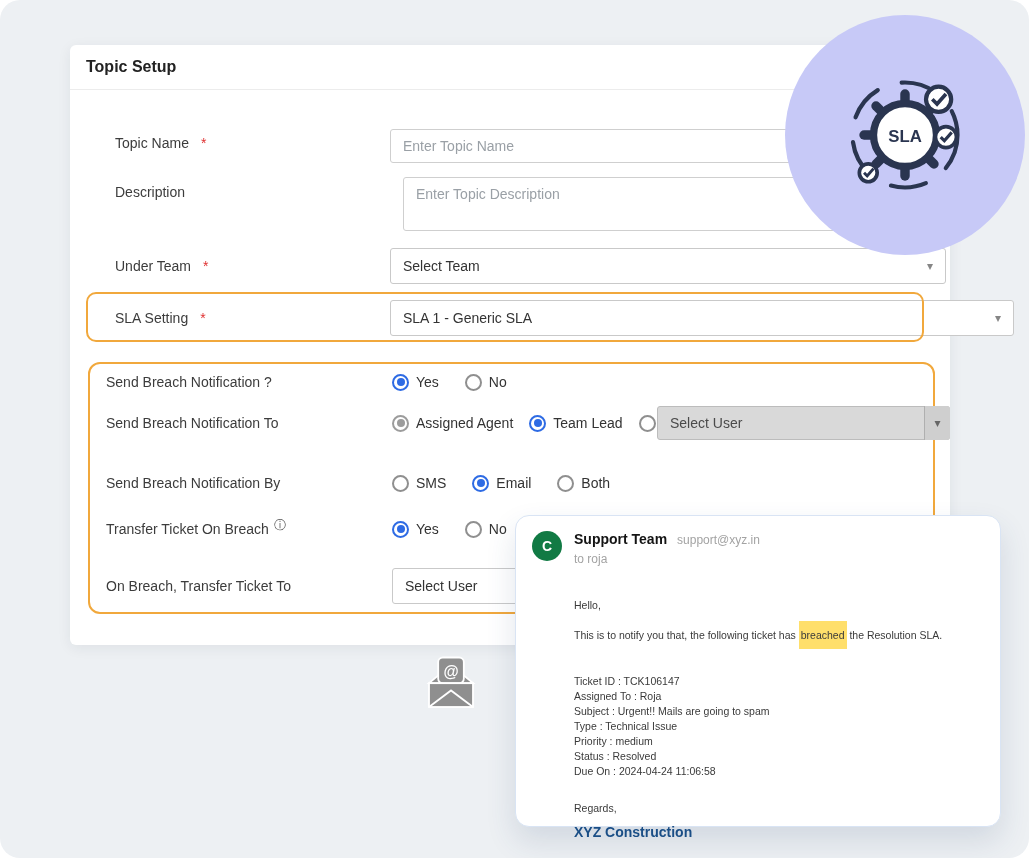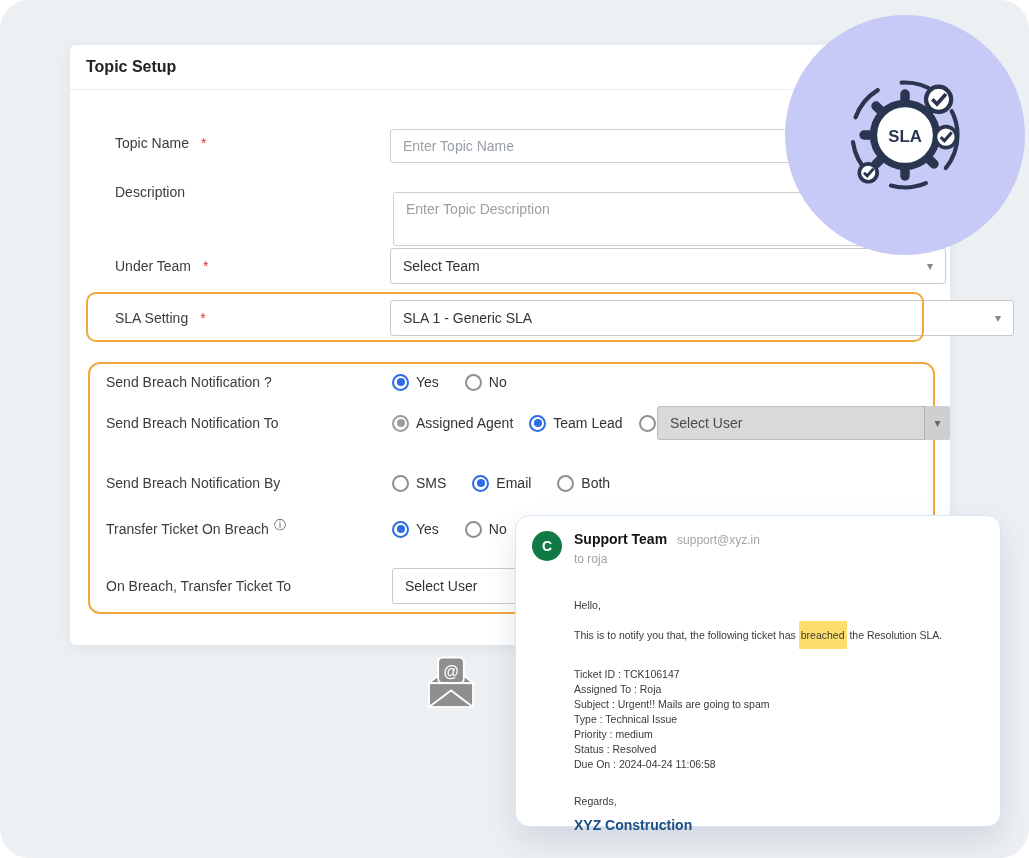--- a/index.html
+++ b/index.html
@@ -1,17 +1,17 @@
 <!DOCTYPE html>
 <html><head>
 <meta charset="utf-8">
 <style>
   *{box-sizing:border-box;margin:0;padding:0}
   body{margin:0;background:#ffffff;font-family:"Liberation Sans",sans-serif}
-  .canvas{position:relative;width:1029px;height:858px;background:#edf0f3;border-radius:29px;overflow:hidden}
+  .canvas{position:relative;width:1029px;height:858px;background:#edf0f3;border-radius:20px;overflow:hidden}
 
   
   .card{position:absolute;left:70px;top:45px;width:880px;height:600px;background:#fff;border-radius:6px;
         box-shadow:0 3px 14px rgba(30,40,60,.07);z-index:1}
   .card-header{position:absolute;left:0;top:0;right:0;height:45px;border-bottom:1px solid #ececec;
         font-size:16px;font-weight:700;color:#222;display:flex;align-items:center;padding:0 16px}
   .flabel{position:absolute;font-size:14px;color:#3c3c3c;line-height:18px;display:flex;align-items:center;gap:12px}
   .req{color:#e03131}
   .tinput,.tarea{position:absolute;border:1px solid #cfcfcf;border-radius:3px;font-size:14px;color:#333;
         font-family:inherit;padding:0 12px;outline:none;background:#fff}
@@ -50,21 +50,21 @@
   .email-card{position:absolute;left:515px;top:515px;width:486px;height:312px;background:#fff;
         border:1px solid #d9e4f4;border-radius:14px;box-shadow:0 14px 30px rgba(40,70,110,.14);z-index:6}
   .avatar{position:absolute;left:16px;top:15px;width:30px;height:30px;border-radius:50%;background:#117a44;
         color:#fff;font-weight:700;font-size:14px;display:flex;align-items:center;justify-content:center}
   .sender-line{position:absolute;left:58px;top:15px;display:flex;align-items:baseline;gap:10px}
   .sender-name{font-size:14px;font-weight:700;color:#141414}
   .sender-email{font-size:12px;color:#a3a3a3}
   .to-line{position:absolute;left:58px;top:36px;font-size:12px;color:#a3a3a3}
   .email-body{position:absolute;left:58px;top:82px;width:430px;font-size:10.5px;color:#3a3a3a;line-height:15px}
   .email-para{margin-top:15px}
-  .details{margin-top:24px}
+  .details{margin-top:31px}
   .hl{background:#ffdf6b;padding:8px 2px}
   .closing{margin-top:22px}
   .signature{margin-top:9px;font-size:14px;font-weight:700;color:#1a4e86}
 </style>
 </head>
 <body>
 
 <div class="canvas">
 
   <div class="card">
@@ -72,21 +72,21 @@
 
     <div class="flabel" style="left:45px;top:89px">
       <span>Topic Name</span>
         <span class="req">*</span>
     </div>
     <input class="tinput" style="left: 320px; top: 84px; width: 556px; height: 34px;" placeholder="Enter Topic Name">
 
     <div class="flabel" style="left:45px;top:138px">
       <span>Description</span>
     </div>
-    <textarea class="tarea" style="left: 323px; top: 132px; width: 556px; height: 54px; margin-top: 15px;" placeholder="Enter Topic Description"></textarea>
+    <textarea class="tarea" style="left: 333px; top: 132px; width: 556px; height: 54px;" placeholder="Enter Topic Description"></textarea>
 
     <div class="flabel" style="left:45px;top:212px">
       <span>Under Team</span>
         <span class="req">*</span>
     </div>
     <div class="sel-box" style="left:320px;top:203px;width:556px;height:36px">
       <span>Select Team</span>
       <span class="caret">▾</span>
     </div>
 

